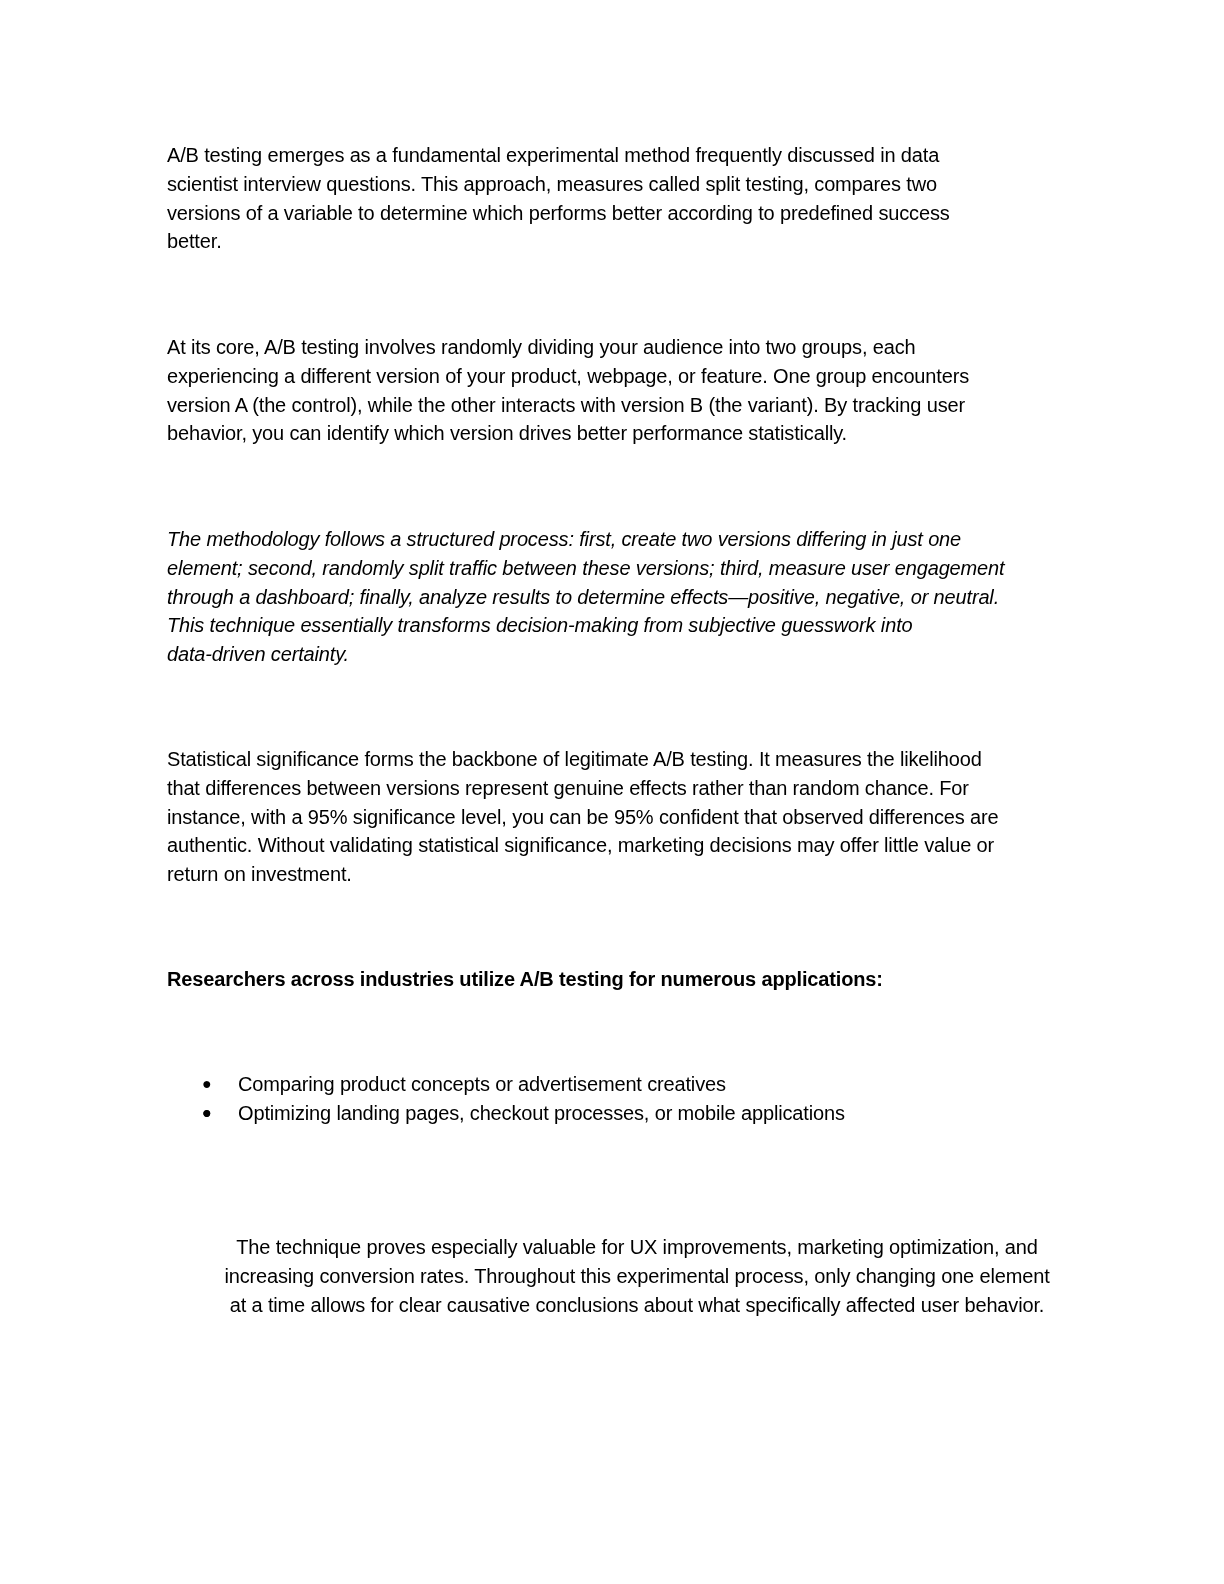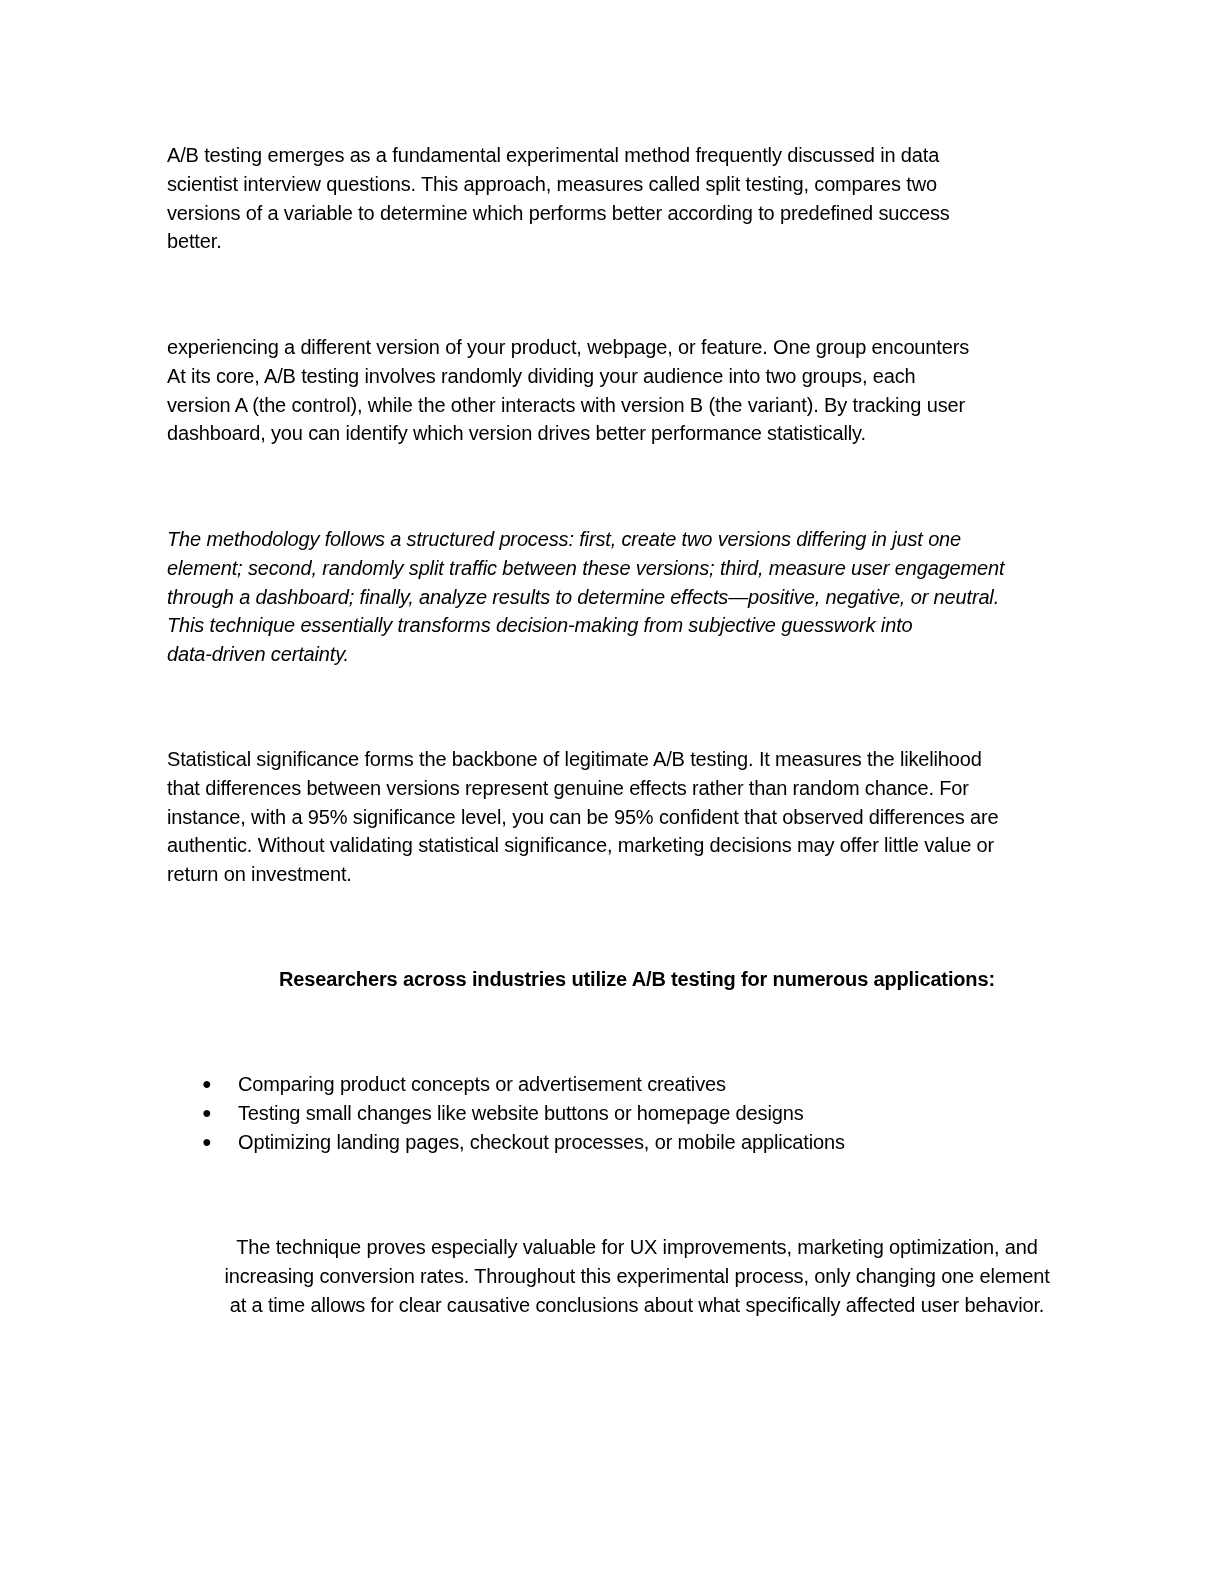--- a/index.html
+++ b/index.html
@@ -31,21 +31,20 @@
     }
     .line {
       display: block;
       font-size: 20px;
       line-height: 28.8px;
       white-space: nowrap;
       letter-spacing: -0.15px;
     }
     .heading .line {
       font-weight: bold;
-      text-align: center;
     }
     .list {
       position: absolute;
       left: 143px;
       width: 940px;
       margin: 0;
       padding: 0;
       list-style: none;
     }
     .list-item {
@@ -70,24 +69,24 @@
 <div class="page">
 
   <div class="para" style="top:141px;">
     <span class="line">A/B testing emerges as a fundamental experimental method frequently discussed in data</span>
     <span class="line">scientist interview questions. This approach, measures called split testing, compares two</span>
     <span class="line">versions of a variable to determine which performs better according to predefined success</span>
     <span class="line">better.</span>
   </div>
 
   <div class="para" style="top:333px;">
+    <span class="line">At its core, A/B testing involves randomly dividing your audience into two groups, each</span>
     <span class="line">experiencing a different version of your product, webpage, or feature. One group encounters</span>
-    <span class="line">At its core, A/B testing involves randomly dividing your audience into two groups, each</span>
     <span class="line">version A (the control), while the other interacts with version B (the variant). By tracking user</span>
-    <span class="line">dashboard, you can identify which version drives better performance statistically.</span>
+    <span class="line">behavior, you can identify which version drives better performance statistically.</span>
   </div>
 
   <div class="para" style="top:525px;font-style:italic;">
     <span class="line">The methodology follows a structured process: first, create two versions differing in just one</span>
     <span class="line">element; second, randomly split traffic between these versions; third, measure user engagement</span>
     <span class="line">through a dashboard; finally, analyze results to determine effects—positive, negative, or neutral.</span>
     <span class="line">This technique essentially transforms decision-making from subjective guesswork into</span>
     <span class="line">data-driven certainty.</span>
   </div>
 
@@ -103,21 +102,20 @@
     <span class="line">Researchers across industries utilize A/B testing for numerous applications:</span>
   </div>
 
   <ul class="list" style="top:1070px;">
     <li class="list-item">
       <span class="bullet">●</span>
       <span>Comparing product concepts or advertisement creatives</span>
     </li>
     <li class="list-item">
       <span class="bullet">●</span>
-      <span>Testing small changes like website buttons or homepage designs</span>
     </li>
     <li class="list-item">
       <span class="bullet">●</span>
       <span>Optimizing landing pages, checkout processes, or mobile applications</span>
     </li>
   </ul>
 
   <div class="para" style="top:1233px;text-align:center;">
     <span class="line">The technique proves especially valuable for UX improvements, marketing optimization, and</span>
     <span class="line">increasing conversion rates. Throughout this experimental process, only changing one element</span>

